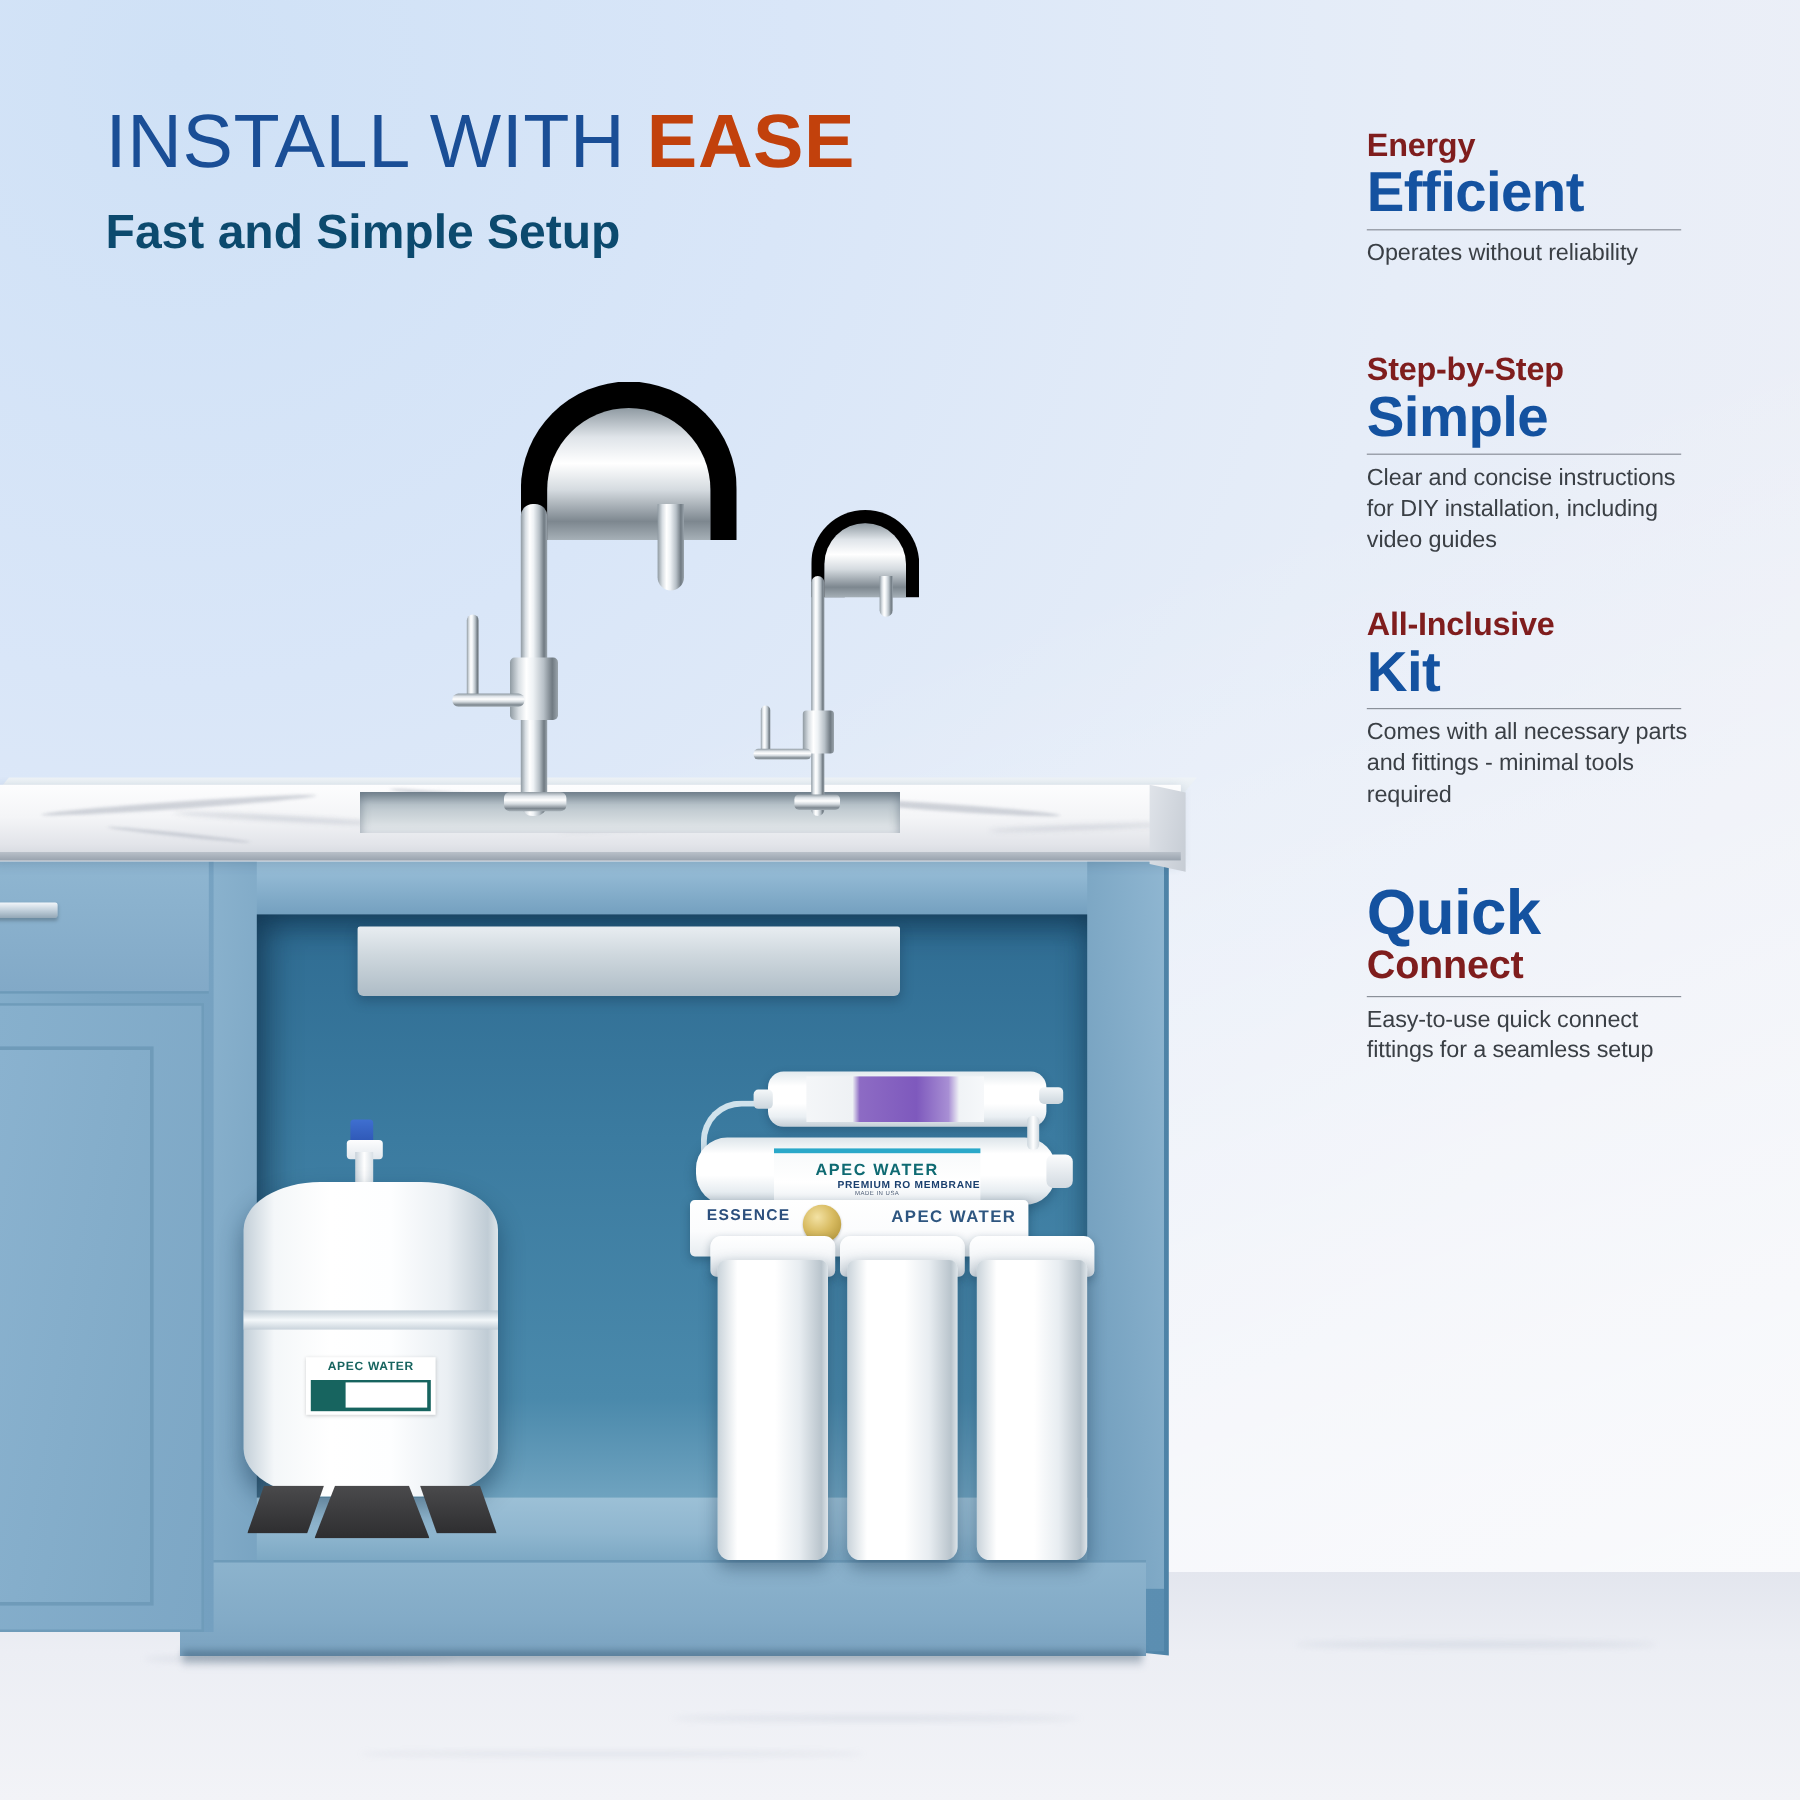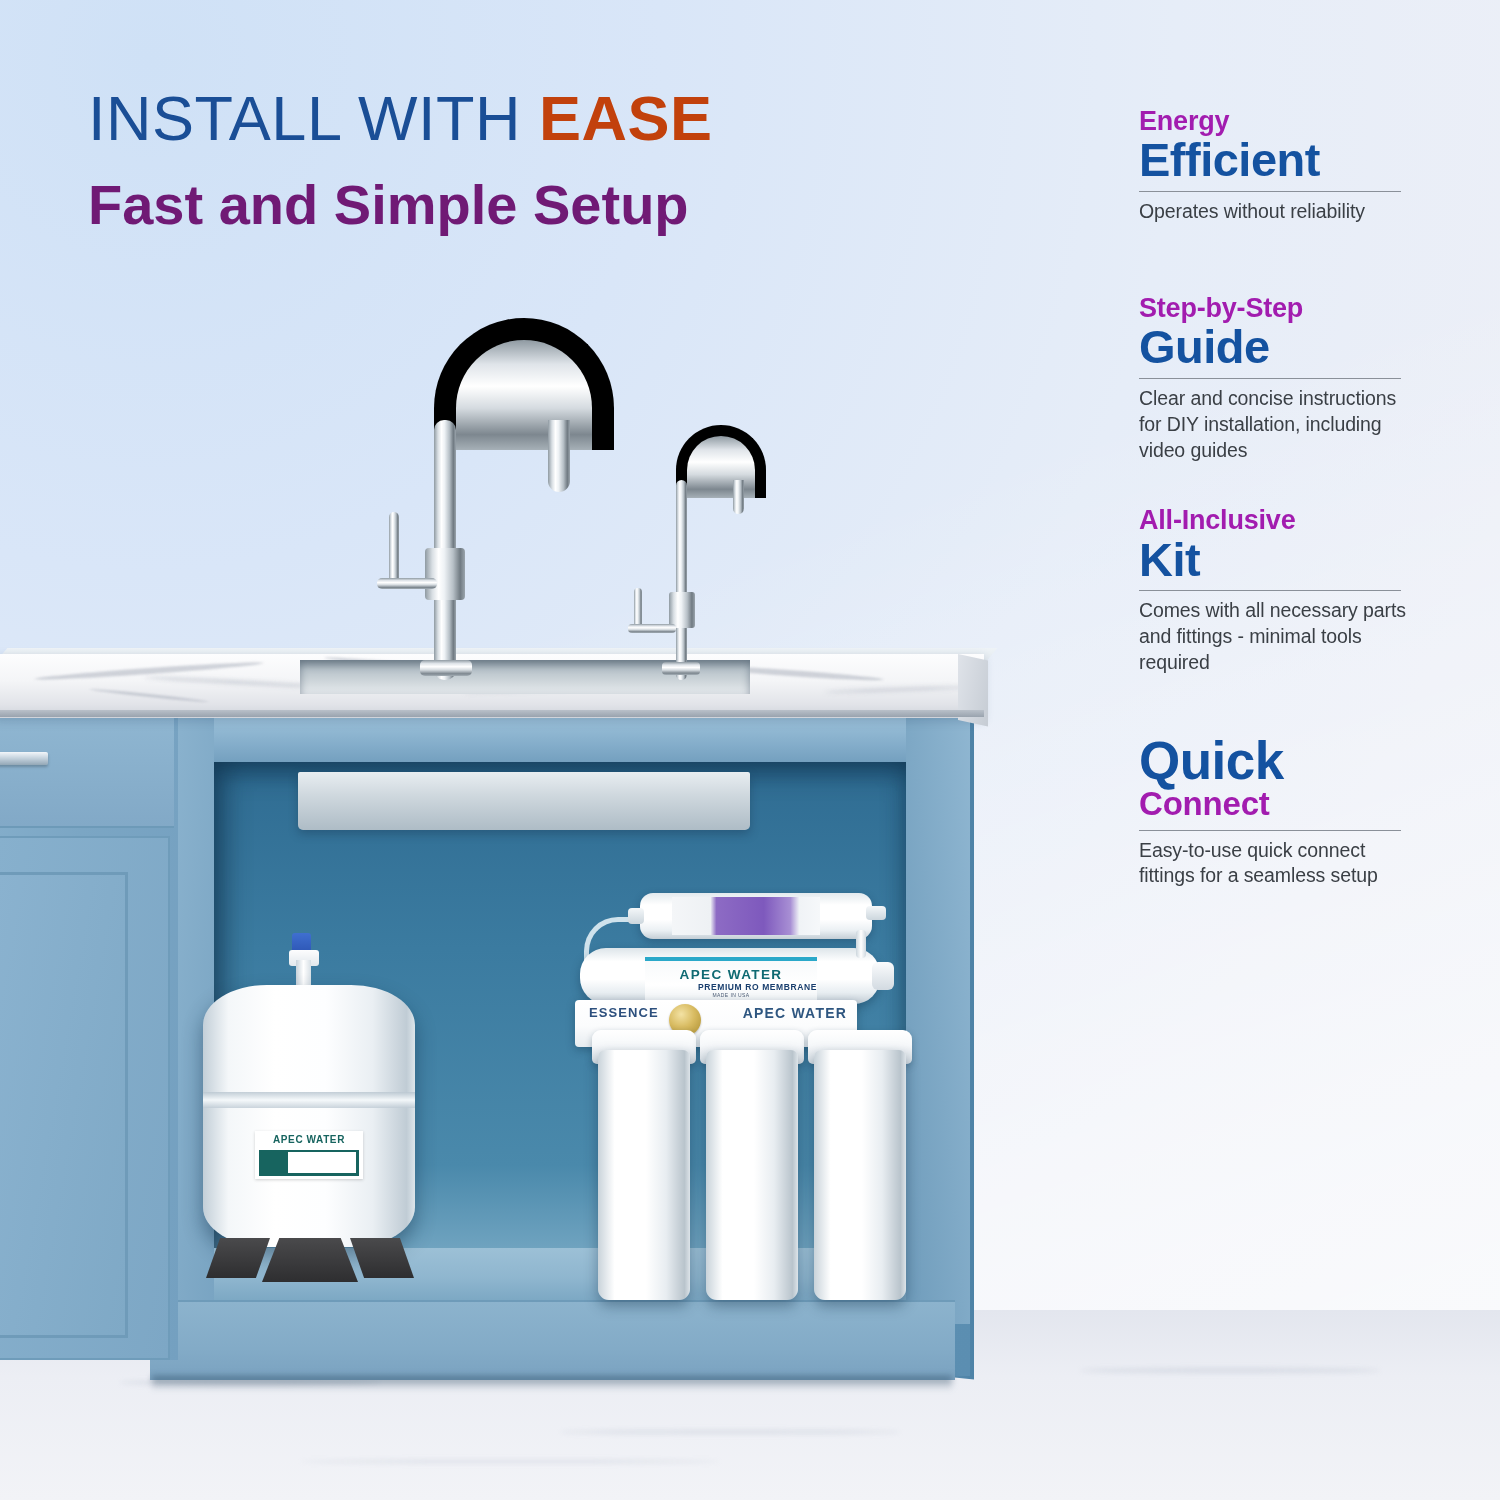--- a/index.html
+++ b/index.html
@@ -227,27 +227,27 @@
   }
 
   
   .hero{position:absolute;left:88px;top:86px;width:760px;}
   .hero-l1{
     font-size:63px;line-height:1.02;color:#1a4e96;letter-spacing:.5px;white-space:nowrap;
   }
   .hero-l1 b{color:#c2410c;font-weight:bold;}
   .hero-l1 .lt{font-weight:400;}
   .hero-l2{
-    margin-top:22px;font-size:56px;font-weight:bold;color:#701a75;letter-spacing:0px;
+    margin-top:22px;font-size:40px;font-weight:bold;color:#0c4a6e;letter-spacing:0px;
   }
 
   
   .features{position:absolute;left:1139px;top:106px;width:270px;}
   .feat{margin-bottom:0;}
-  .feat-small{font-size:27px;font-weight:bold;color:#a21caf;line-height:1.12;letter-spacing:-.2px;}
+  .feat-small{font-size:27px;font-weight:bold;color:#7f1d1d;line-height:1.12;letter-spacing:-.2px;}
   .feat-big{font-size:47px;font-weight:bold;color:#1452a0;line-height:1.02;letter-spacing:-.5px;}
   .feat-hr{height:1px;background:#8a9099;margin:7px 0 7px 0;width:262px;}
   .feat-desc{font-size:19.5px;color:#3a3f45;line-height:1.32;letter-spacing:-.1px;}
 </style>
 </head>
 <body>
 
 <div class="stage">
 
   <div class="bg"></div>
@@ -375,21 +375,21 @@
 
     <div class="feat" style="margin-bottom:68px;">
       <div class="feat-small">Energy</div>
       <div class="feat-big">Efficient</div>
       <div class="feat-hr"></div>
       <div class="feat-desc">Operates without reliability</div>
     </div>
 
     <div class="feat" style="margin-bottom:42px;">
       <div class="feat-small">Step-by-Step</div>
-      <div class="feat-big">Guide</div>
+      <div class="feat-big">Simple</div>
       <div class="feat-hr"></div>
       <div class="feat-desc">Clear and concise instructions for DIY installation, including video guides</div>
     </div>
 
     <div class="feat" style="margin-bottom:58px;">
       <div class="feat-small">All-Inclusive</div>
       <div class="feat-big">Kit</div>
       <div class="feat-hr"></div>
       <div class="feat-desc">Comes with all necessary parts and fittings - minimal tools required</div>
     </div>

